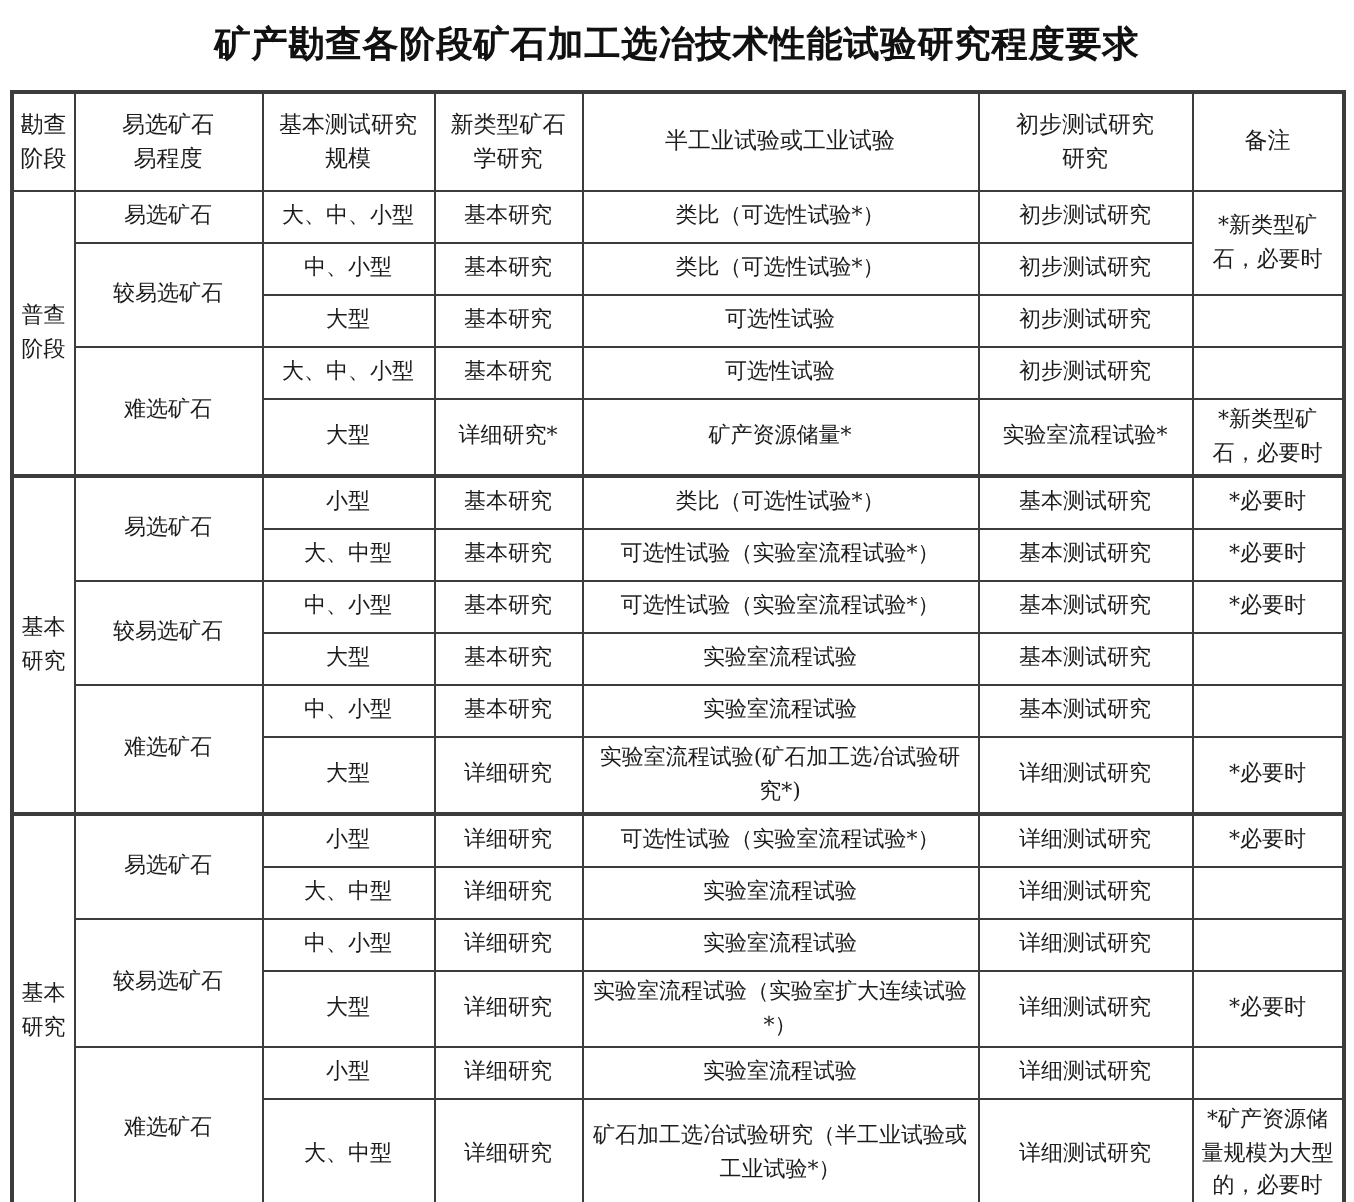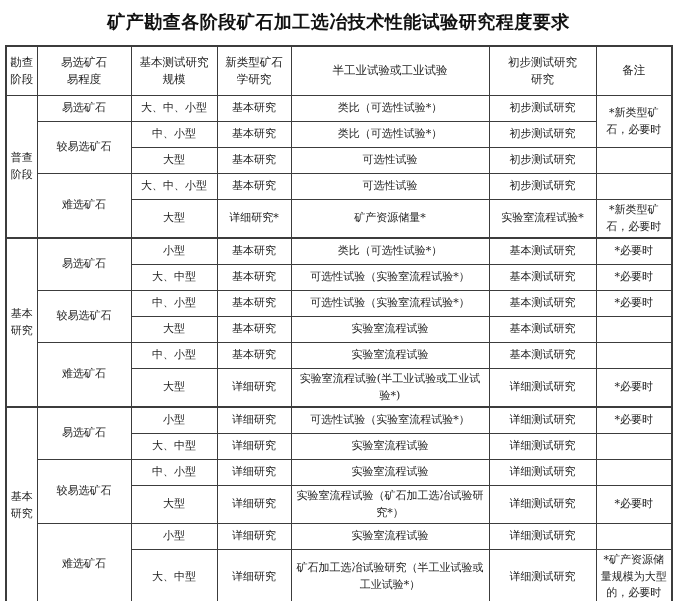--- a/index.html
+++ b/index.html
@@ -138,21 +138,21 @@
           <td rowspan="2">难选矿石</td>
           <td>中、小型</td>
           <td>基本研究</td>
           <td>实验室流程试验</td>
           <td>基本测试研究</td>
           <td></td>
         </tr>
         <tr>
           <td>大型</td>
           <td>详细研究</td>
-          <td>实验室流程试验(半工业试验或工业试验*)</td>
+          <td>实验室流程试验(矿石加工选冶试验研究*)</td>
           <td>详细测试研究</td>
           <td>*必要时</td>
         </tr>
         <tr class="section-start">
           <td rowspan="6">基本研究</td>
           <td rowspan="2">易选矿石</td>
           <td>小型</td>
           <td>详细研究</td>
           <td>可选性试验（实验室流程试验*）</td>
           <td>详细测试研究</td>
@@ -169,21 +169,21 @@
           <td rowspan="2">较易选矿石</td>
           <td>中、小型</td>
           <td>详细研究</td>
           <td>实验室流程试验</td>
           <td>详细测试研究</td>
           <td></td>
         </tr>
         <tr>
           <td>大型</td>
           <td>详细研究</td>
-          <td>实验室流程试验（矿石加工选冶试验研究*）</td>
+          <td>实验室流程试验（实验室扩大连续试验*）</td>
           <td>详细测试研究</td>
           <td>*必要时</td>
         </tr>
         <tr>
           <td rowspan="2">难选矿石</td>
           <td>小型</td>
           <td>详细研究</td>
           <td>实验室流程试验</td>
           <td>详细测试研究</td>
           <td></td>

